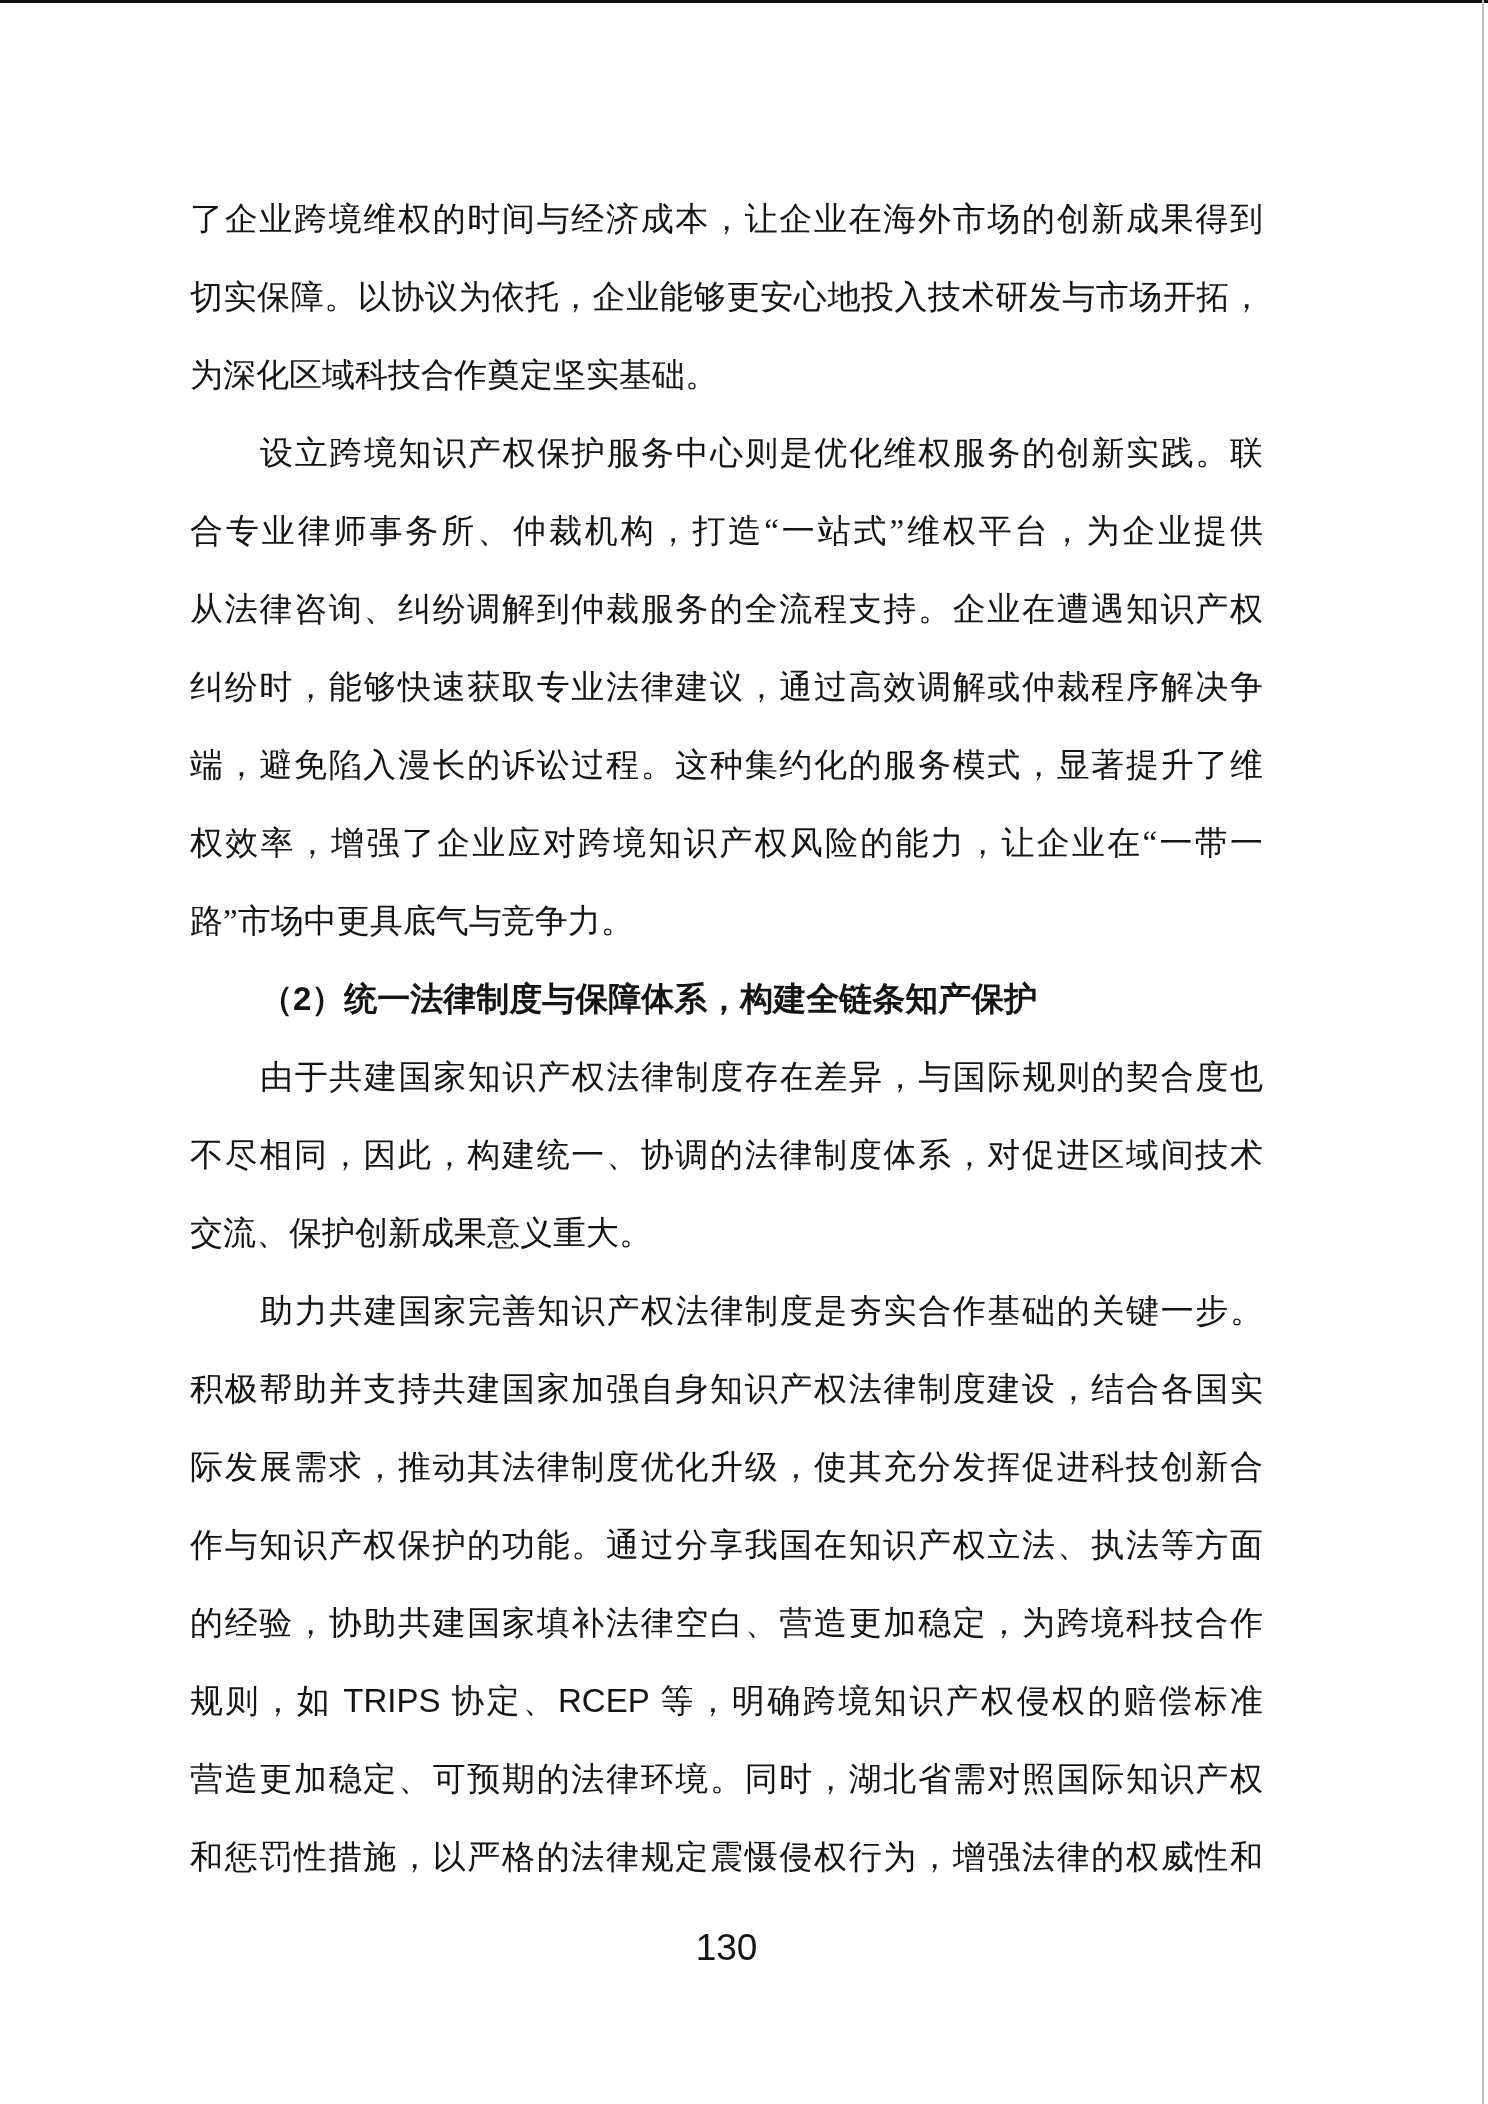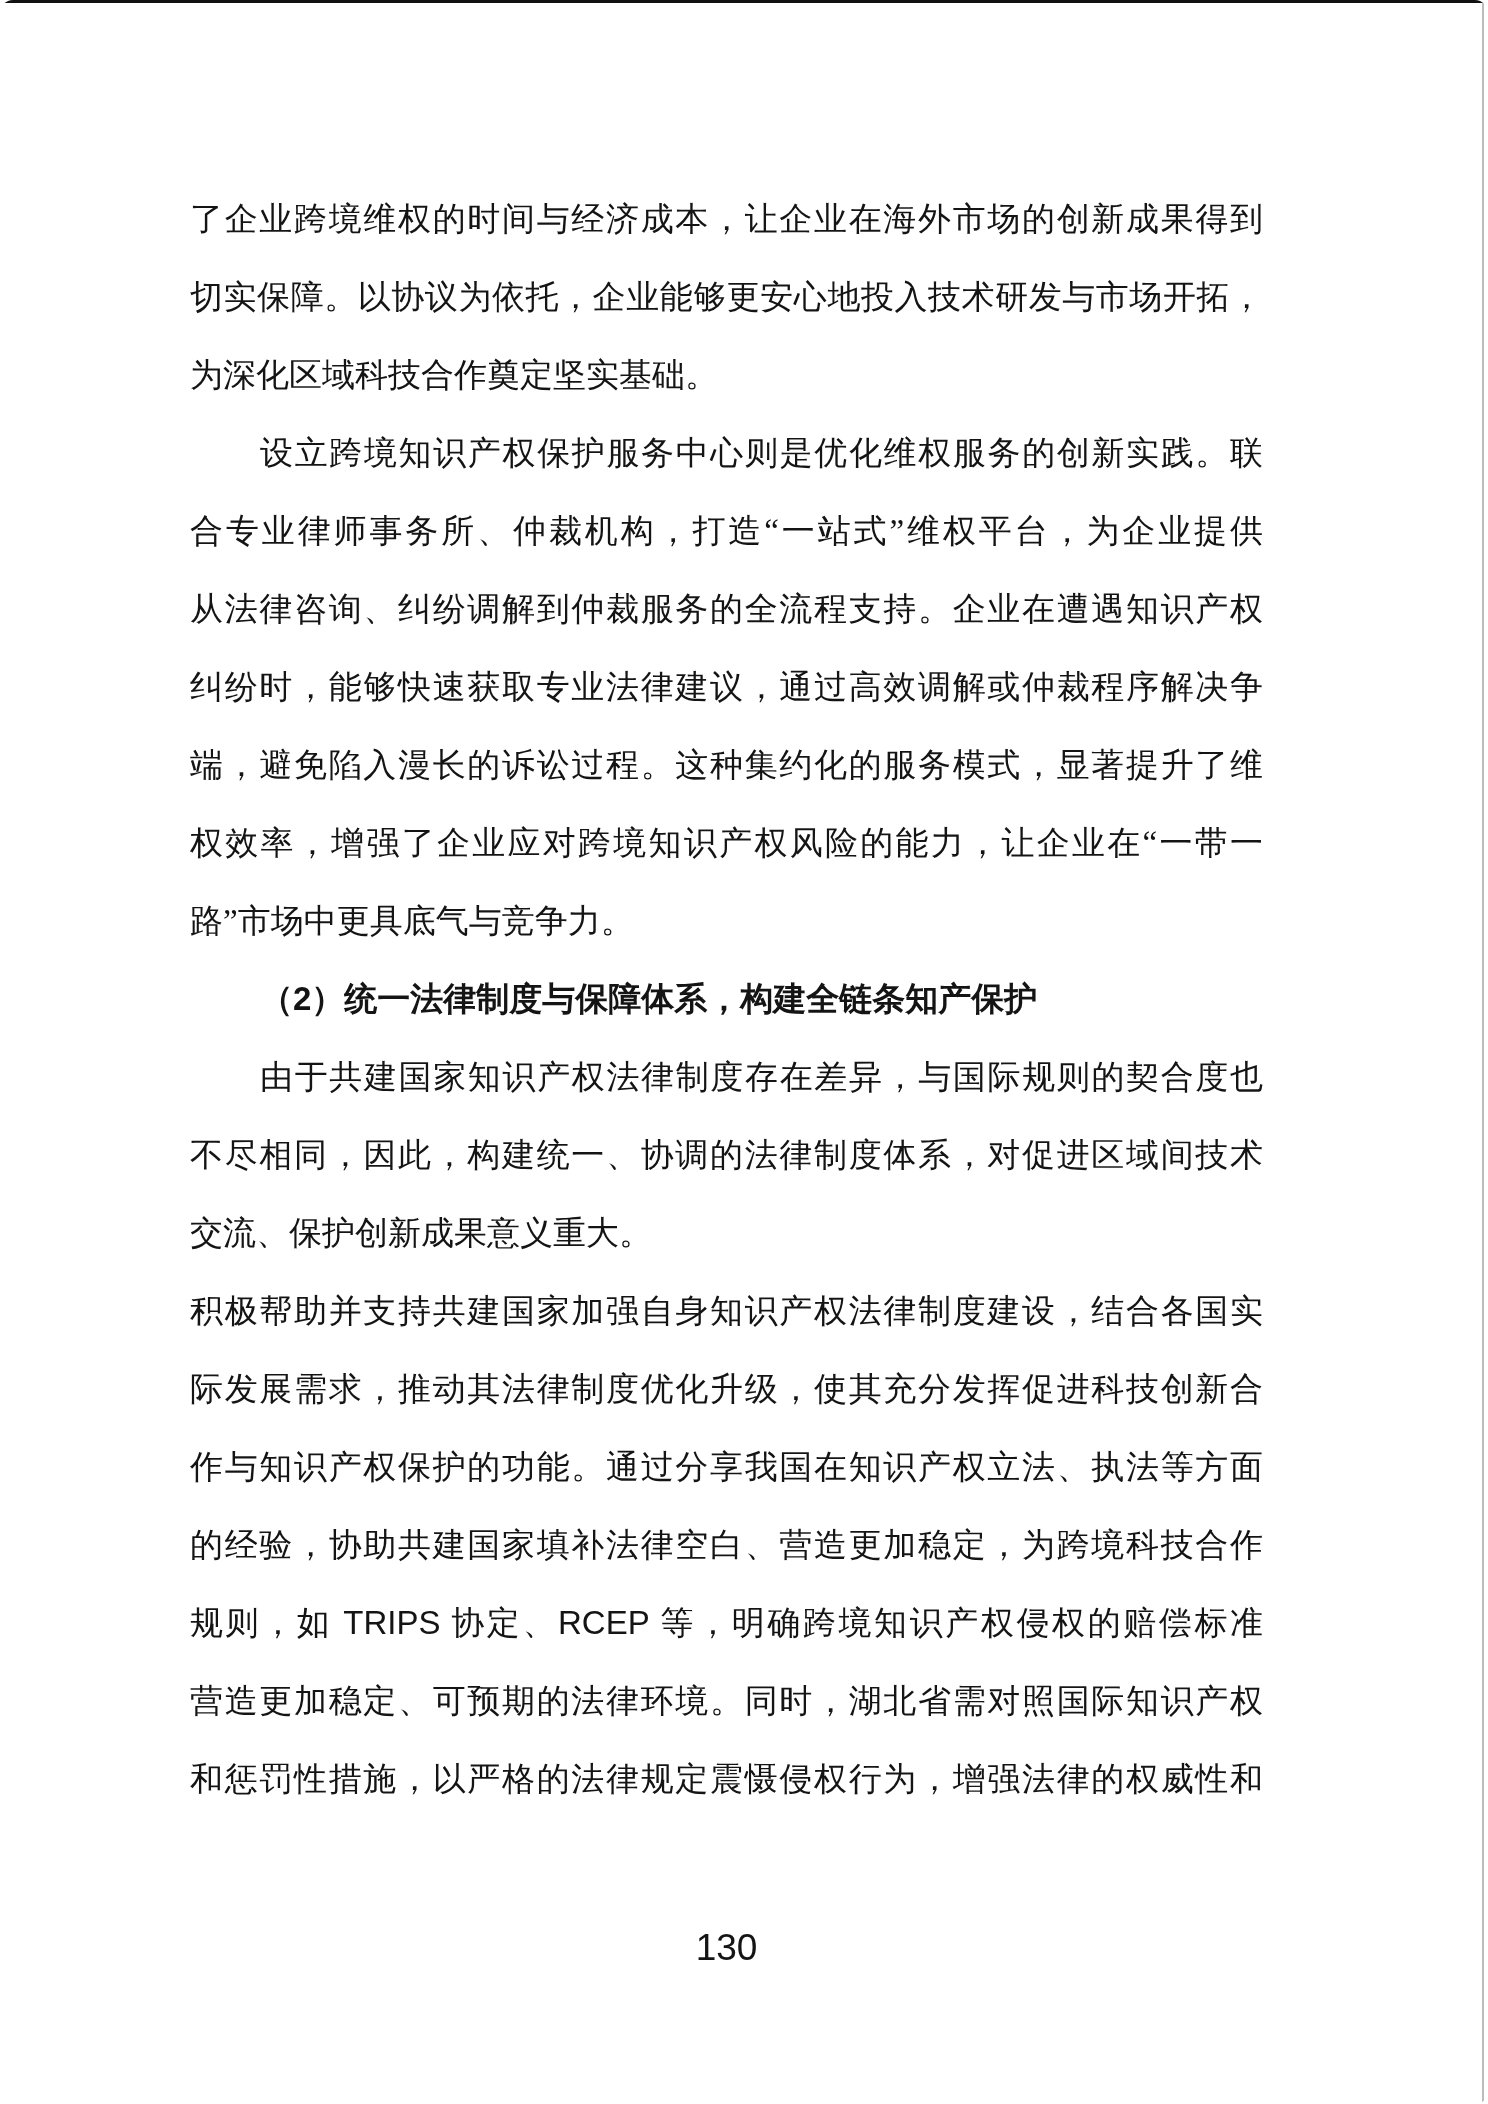--- a/index.html
+++ b/index.html
@@ -2,21 +2,20 @@
 <html><head>
 <meta charset="utf-8">
 <style>
   html,body{margin:0;padding:0;background:#ffffff;}
   .page{
     position:relative;
     width:1488px;
     height:2104px;
     background:#ffffff;
     overflow:hidden;
-    border-radius:13px;
   }
   .top-bar{
     position:absolute;
     top:0;left:0;
     width:100%;height:3px;
     background:#111111;
   }
   .edge-line{
     position:absolute;
     top:0;left:1482px;
@@ -83,20 +82,21 @@
     <p class="line">合专业律师事务所、仲裁机构，打造“一站式”维权平台，为企业提供</p>
     <p class="line">从法律咨询、纠纷调解到仲裁服务的全流程支持。企业在遭遇知识产权</p>
     <p class="line">纠纷时，能够快速获取专业法律建议，通过高效调解或仲裁程序解决争</p>
     <p class="line">端，避免陷入漫长的诉讼过程。这种集约化的服务模式，显著提升了维</p>
     <p class="line">权效率，增强了企业应对跨境知识产权风险的能力，让企业在“一带一</p>
     <p class="line pend">路”市场中更具底气与竞争力。</p>
     <h2 class="line heading indent">（2）统一法律制度与保障体系，构建全链条知产保护</h2>
     <p class="line indent">由于共建国家知识产权法律制度存在差异，与国际规则的契合度也</p>
     <p class="line">不尽相同，因此，构建统一、协调的法律制度体系，对促进区域间技术</p>
     <p class="line pend">交流、保护创新成果意义重大。</p>
+    <p class="line indent">助力共建国家完善知识产权法律制度是夯实合作基础的关键一步。</p>
     <p class="line">积极帮助并支持共建国家加强自身知识产权法律制度建设，结合各国实</p>
     <p class="line">际发展需求，推动其法律制度优化升级，使其充分发挥促进科技创新合</p>
     <p class="line">作与知识产权保护的功能。通过分享我国在知识产权立法、执法等方面</p>
     <p class="line">的经验，协助共建国家填补法律空白、营造更加稳定，为跨境科技合作</p>
     <p class="line"><span>规则，如 </span><span class="latin">TRIPS</span><span> 协定、</span><span class="latin">RCEP</span><span> 等，明确跨境知识产权侵权的赔偿标准</span></p>
     <p class="line">营造更加稳定、可预期的法律环境。同时，湖北省需对照国际知识产权</p>
     <p class="line">和惩罚性措施，以严格的法律规定震慑侵权行为，增强法律的权威性和</p>
   </main>
 
   <footer class="page-number">130</footer>

